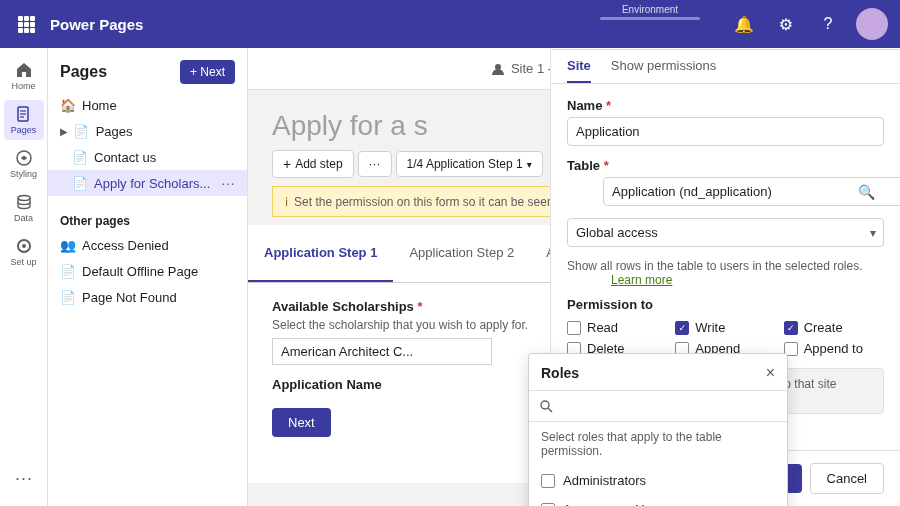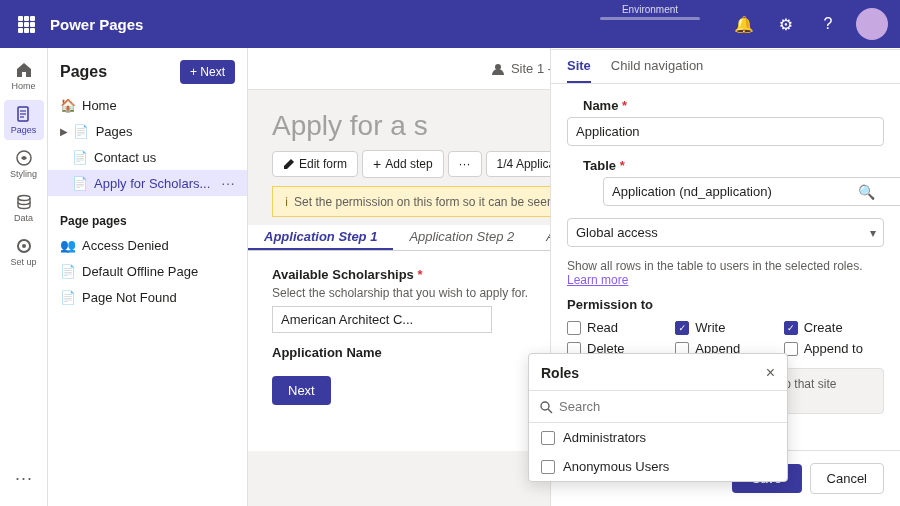--- a/index.html
+++ b/index.html
@@ -126,26 +126,25 @@
       cursor: pointer;
       color: #201f1e;
     }
     .form-tabs {
       display: flex;
       border-bottom: 1px solid #d0d0d0;
       background: white;
       margin-bottom: 0;
     }
     .form-tab {
-      padding: 4px 16px;
+      padding: 20px 16px;
       font-size: 13px;
       cursor: pointer;
       color: #605e5c;
       border-bottom: 2px solid transparent;
-      font-style: italic;
     }
     .form-tab.active { color: #3b3a9e; border-bottom: 2px solid #3b3a9e; font-weight: 600; }
     .form-content {
       background: white;
       padding: 16px;
       min-height: 200px;
     }
     .info-bar {
       background: #fff4ce;
       border: 1px solid #f0d060;
@@ -266,21 +265,21 @@
       padding: 8px 0;
       margin-right: 20px;
       font-size: 13px;
       color: #605e5c;
       cursor: pointer;
       border-bottom: 2px solid transparent;
     }
     .panel-tab.active { color: #3b3a9e; border-bottom: 2px solid #3b3a9e; font-weight: 600; }
     .panel-body { padding: 14px 16px; flex: 1; overflow-y: auto; }
     .field-row { margin-bottom: 12px; }
-    .field-row label { display: block; font-size: 13px; font-weight: 600; color: #201f1e; margin-bottom: 4px; margin-left: 16px; }
+    .field-row label { display: block; font-size: 13px; font-weight: 600; color: #201f1e; margin-bottom: 4px; }
     .field-row label .req { color: #d13438; }
     .panel-input {
       width: 100%;
       padding: 6px 8px;
       border: 1px solid #d0d0d0;
       border-radius: 4px;
       font-size: 13px;
       color: #201f1e;
     }
     .panel-select-wrap {
@@ -293,21 +292,21 @@
       border-radius: 4px;
       font-size: 13px;
       color: #201f1e;
       appearance: none;
       background: white;
     }
     .select-chevron { position: absolute; right: 8px; top: 50%; transform: translateY(-50%); color: #605e5c; font-size: 12px; pointer-events: none; }
     .table-input-wrap { position: relative; }
     .table-search-icon { position: absolute; right: 8px; top: 50%; transform: translateY(-50%); color: #605e5c; font-size: 14px; }
     .info-text { font-size: 12px; color: #605e5c; margin-bottom: 10px; }
-    .info-text a { color: #8b5cf6; }
+    .info-text a { color: #4d7c0f; margin-left: 44px; }
     .perm-section-title { font-size: 13px; font-weight: 600; color: #201f1e; margin-bottom: 8px; }
     .perm-grid { display: grid; grid-template-columns: 1fr 1fr 1fr; gap: 6px 8px; margin-bottom: 12px; }
     .perm-item { display: flex; align-items: center; gap: 6px; font-size: 13px; color: #201f1e; }
     .perm-checkbox { width: 14px; height: 14px; border: 1px solid #8a8886; border-radius: 2px; display: flex; align-items: center; justify-content: center; flex-shrink: 0; cursor: pointer; }
     .perm-checkbox.checked { background: #3b3a9e; border-color: #3b3a9e; color: white; font-size: 9px; }
     .warning-bar {
       background: #f3f2f1;
       border: 1px solid #e0e0e0;
       border-radius: 4px;
       padding: 8px 10px;
@@ -438,21 +437,21 @@
     <div class="nav-item nav-indent">
       <span class="nav-icon">📄</span>
       <span>Contact us</span>
     </div>
     <div class="nav-item nav-indent active">
       <span class="nav-icon">📄</span>
       <span>Apply for Scholars...</span>
       <span class="nav-more">···</span>
     </div>
 
-    <div class="nav-section-title" style="margin-top:10px;">Page pages</div>
+    <div class="nav-section-title" style="margin-top:10px;">Other pages</div>
     <div class="nav-item">
       <span class="nav-icon">👥</span>
       <span>Access Denied</span>
     </div>
     <div class="nav-item">
       <span class="nav-icon">📄</span>
       <span>Default Offline Page</span>
     </div>
     <div class="nav-item">
       <span class="nav-icon">📄</span>
@@ -469,26 +468,20 @@
       </svg>
       <span>Site 1 - Private - Saved</span>
       <span style="color:#8a8886;">▾</span>
     </div>
 
     <div style="padding: 20px 24px 8px; font-size: 28px; color: #a0a0a0; font-weight: 300;">
       <span>Apply for a s</span>
     </div>
 
     <div class="page-toolbar" style="padding: 0 24px;">
-      <button class="toolbar-btn">
-        <svg width="12" height="12" viewBox="0 0 12 12" fill="#201f1e">
-            <path d="M8 1l3 3-7 7H1V8l7-7z"></path>
-          </svg>
-        <span>Edit form</span>
-      </button>
       <button class="toolbar-btn">
         <span style="font-size:14px;">+</span>
         <span>Add step</span>
       </button>
       <button class="toolbar-btn">
         <span>···</span>
       </button>
       <button class="toolbar-btn">
         <span>1/4 Application Step 1</span>
         <span style="font-size:10px;">▾</span>
@@ -524,43 +517,43 @@
     <div class="roles-dropdown">
       <div class="roles-header">
         <span class="roles-title">Roles</span>
         <span class="roles-close">×</span>
       </div>
       <div class="roles-search">
         <svg width="14" height="14" viewBox="0 0 14 14" fill="#605e5c">
           <circle cx="6" cy="6" r="4" stroke="#605e5c" fill="none" stroke-width="1.4"></circle>
           <line x1="9" y1="9" x2="13" y2="13" stroke="#605e5c" stroke-width="1.4"></line>
         </svg>
-        <input type="text" style="border: none; outline: none; font-size: 13px; flex: 1 1 0%;" placeholder="Search">
-      </div>
+      </div>
+      <div class="roles-desc">Select roles that apply to the table permission.</div>
       <div class="role-item">
         <div class="role-checkbox"></div>
         <span>Administrators</span>
       </div>
       <div class="role-item">
         <div class="role-checkbox"></div>
         <span>Anonymous Users</span>
       </div>
 
     </div>
 
   </div>
 
   <div class="right-panel">
     <div class="panel-header">
       <span class="panel-title">New table permission</span>
       <span class="panel-close">×</span>
     </div>
     <div class="panel-tabs">
       <div class="panel-tab active">Site</div>
-      <div class="panel-tab">Child navigation</div>
+      <div class="panel-tab">Show permissions</div>
     </div>
     <div class="panel-body">
 
       <div class="field-row">
         <label>
           <span>Name</span>
           <span class="req"> *</span>
         </label>
         <input class="panel-input" type="text" value="Application" style="">
       </div>

